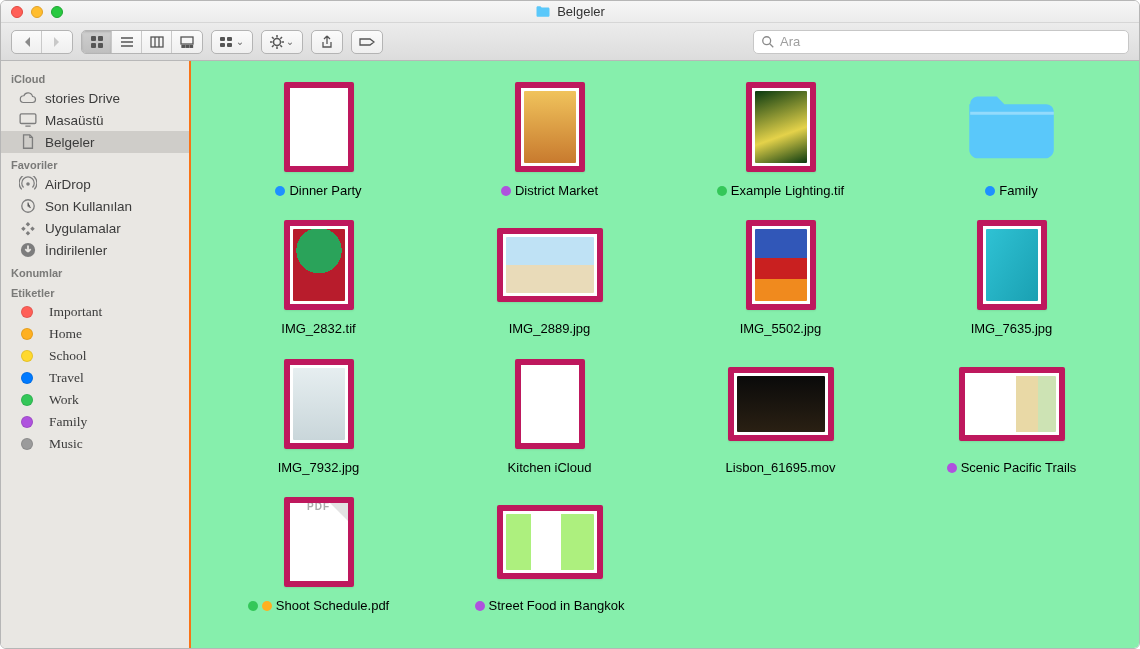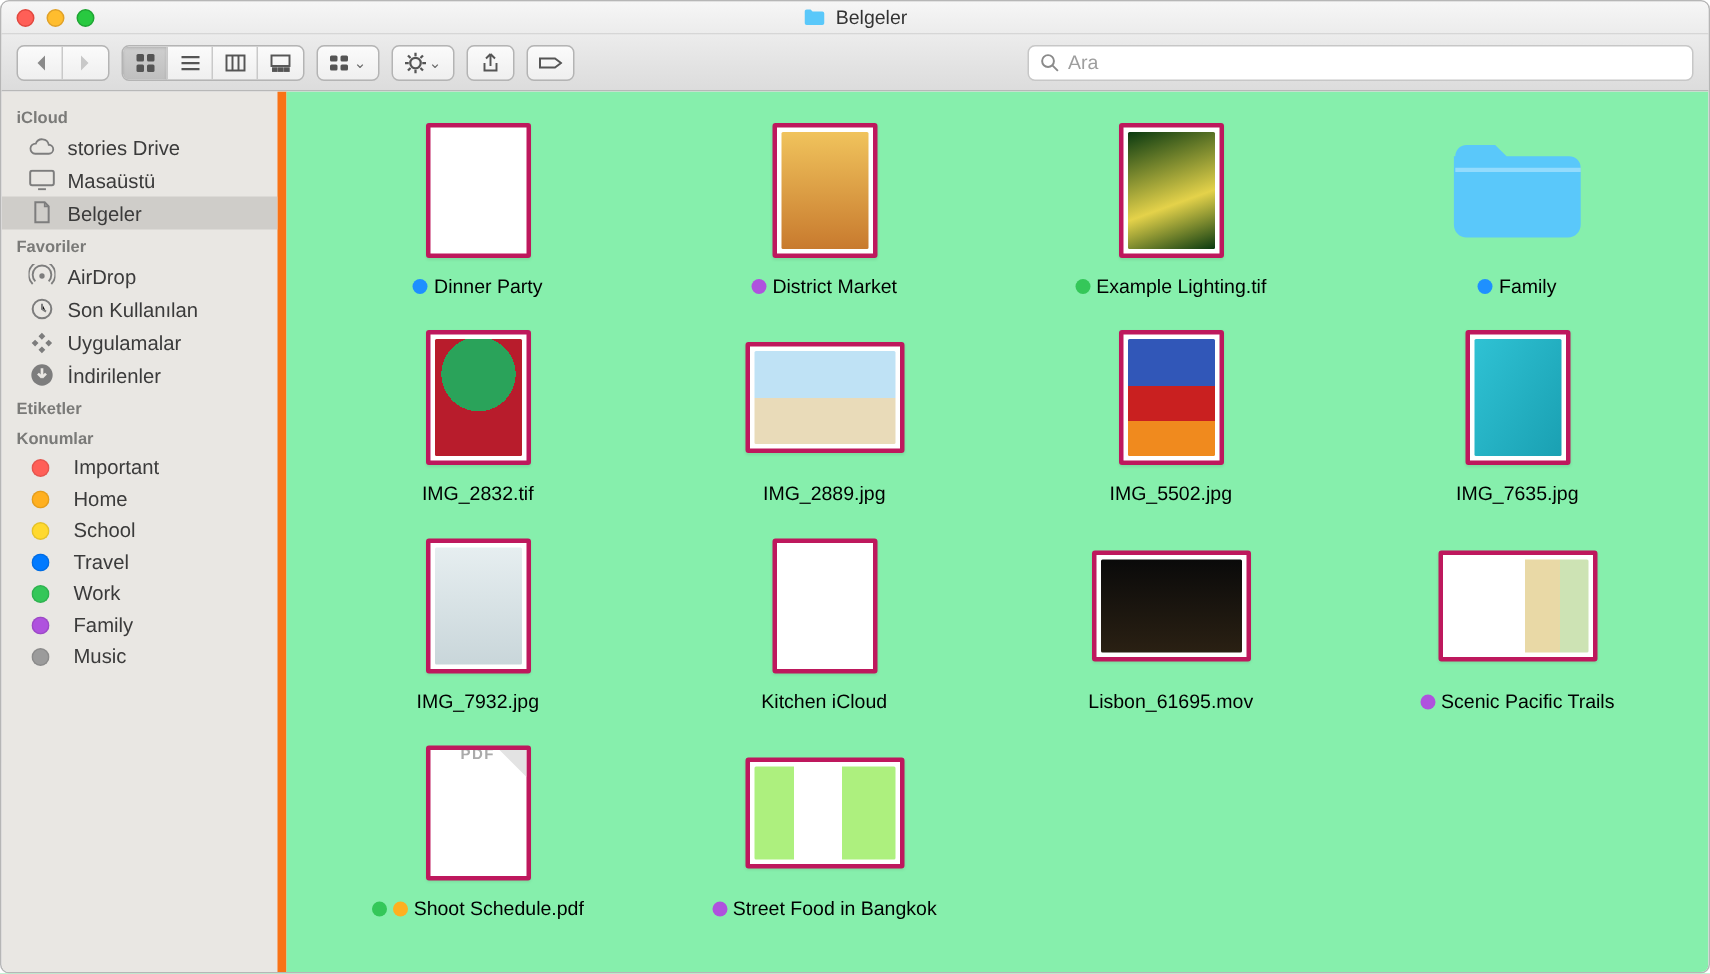--- a/index.html
+++ b/index.html
@@ -83,21 +83,21 @@
   }
   .seg-btn:last-child { border-right: none; }
   .seg-btn.active {
     background: linear-gradient(#cfcfcf,#bfbfbf);
     box-shadow: inset 0 1px 2px rgba(0,0,0,0.15);
   }
   .nav-btn { width: 30px; color:#9a9a9a;}
   .toolbar-spacer { flex: 1; }
   .search-wrap {
     position: relative;
-    width: 444px;
+    width: 376px;
     height: 24px;
   }
   .search-wrap svg {
     position: absolute; left: 8px; top: 5px; width:14px; height:14px;
     fill:#8a8a8a;
   }
   .search-input {
     width: 100%; height: 24px;
     border: 1px solid #c7c7c7;
     border-radius: 5px;
@@ -109,21 +109,21 @@
   .search-input::placeholder { color:#9e9e9e; }
   
   .body {
     flex: 1;
     display: flex;
     overflow: hidden;
   }
   .sidebar {
     width: 190px;
     background: #e9e7e3;
-    border-right: 6px solid #f97316;
+    border-right: 2px solid #f97316;
     padding-top: 6px;
     overflow-y: auto;
     font-size: 13.5px;
   }
   .sb-heading {
     color: #7a7a78;
     font-size: 11px;
     font-weight: 600;
     padding: 6px 10px 2px 10px;
   }
@@ -135,21 +135,21 @@
     color: #3b3b3b;
     cursor: default;
   }
   .sb-item.selected {
     background: #cfcdc9;
   }
   .sb-item .ico {
     width: 18px; height: 16px; display:flex; align-items:center; justify-content:center;
     color:#7d7d7d;
   }
-  .tag-item { padding-left: 20px; }
+  .tag-item { padding-left: 20px; font-family: Liberation Serif, serif; }
   .tag-dot {
     width: 12px; height: 12px; border-radius: 50%; margin-right: 8px;
     border: 0.5px solid rgba(0,0,0,0.1);
   }
   
   .content {
     flex: 1;
     overflow: auto;
     background: #86efac;
     padding: 20px 22px;
@@ -169,21 +169,21 @@
   .thumb {
     width: 130px;
     height: 92px;
     display: flex;
     align-items: center;
     justify-content: center;
     margin-bottom: 10px;
   }
   .thumb-inner {
     background: #fff;
-    border: 3px solid #be185d;
+    border: 6px solid #be185d;
     border-radius: 2px;
     box-shadow: 0 1px 2px rgba(0,0,0,0.08);
     display: flex;
     align-items: flex-end;
     justify-content: center;
     overflow: hidden;
   }
   .thumb-inner.portrait { width: 70px; height: 90px; padding:3px;}
   .thumb-inner.landscape { width: 106px; height: 74px; padding:3px;}
   .thumb-inner .art {
@@ -405,22 +405,22 @@
         </div>
         <div class="sb-item">
           <span class="ico">
             <svg width="16" height="16" viewBox="0 0 18 18">
               <circle cx="9" cy="9" r="8" fill="#7d7d7d"></circle>
               <path stroke="#e9e7e3" stroke-width="2" fill="none" d="M9 4v7m0 0l-3-3m3 3 3-3"></path>
             </svg>
           </span>
           <span>İndirilenler</span>
         </div>
+        <div class="sb-heading">Konumlar</div>
         <div class="sb-heading">Etiketler</div>
-        <div class="sb-heading">Konumlar</div>
         <div class="sb-item tag-item">
           <span class="tag-dot" style="background: rgb(255, 95, 87);"></span>
           <span>Important</span>
         </div>
         <div class="sb-item tag-item">
           <span class="tag-dot" style="background: rgb(255, 176, 32);"></span>
           <span>Home</span>
         </div>
         <div class="sb-item tag-item">
           <span class="tag-dot" style="background: rgb(255, 217, 46);"></span>

